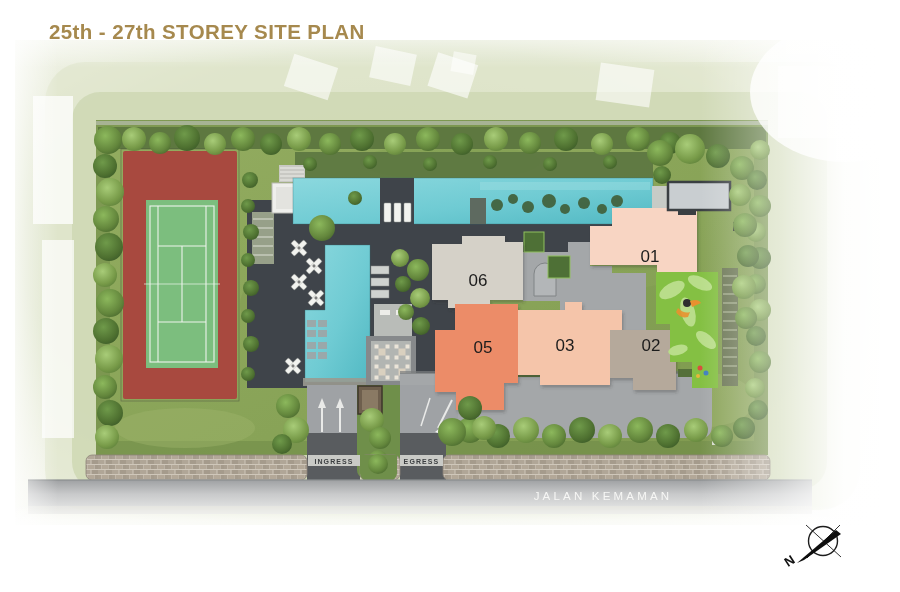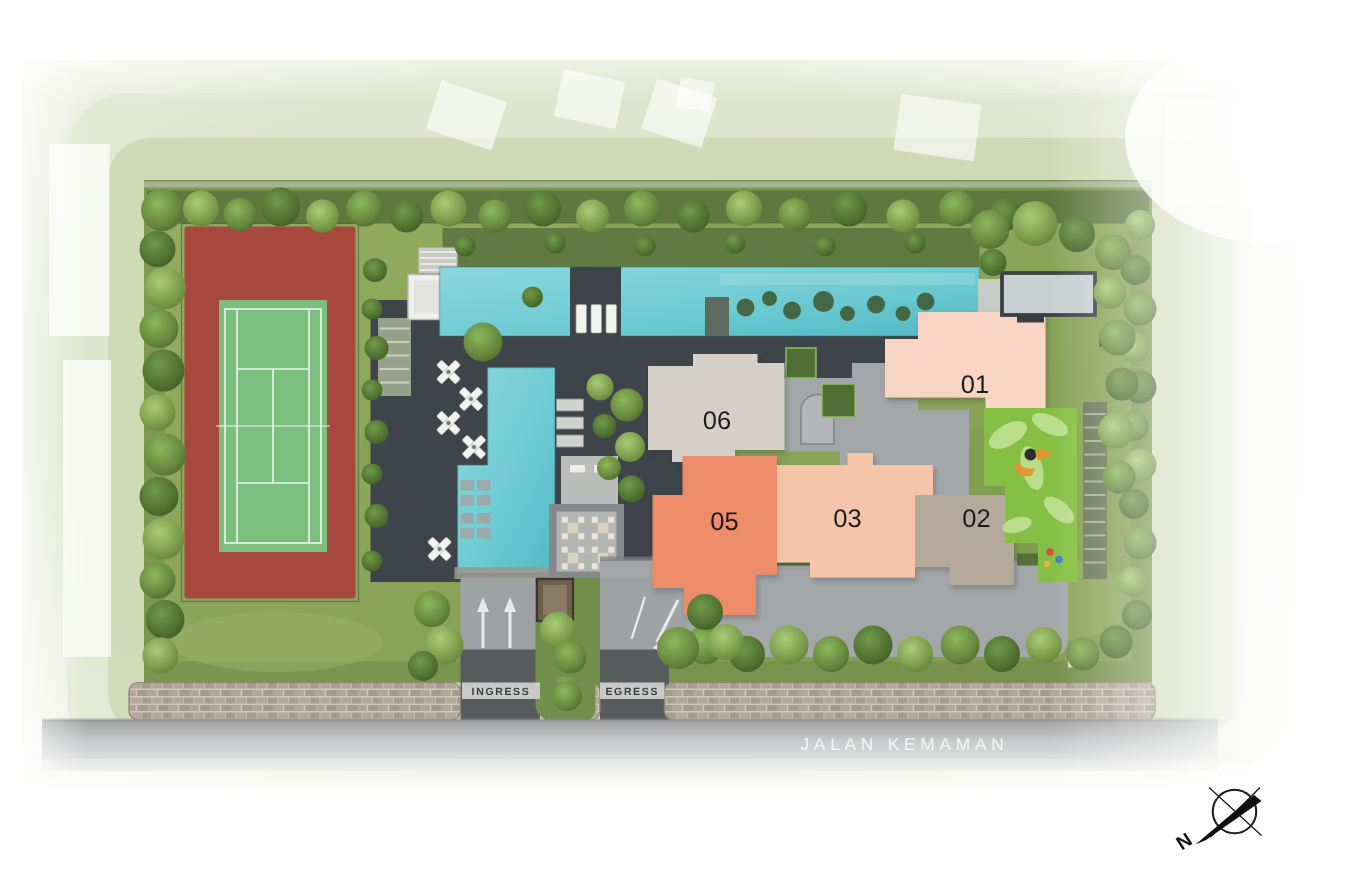--- a/index.html
+++ b/index.html
@@ -510,14 +510,15 @@
 
   <g>
     <circle cx="823" cy="541" r="14.5" fill="#ffffff" fill-opacity=".5" stroke="#1D1D1D" stroke-width="1.4"></circle>
     <line x1="806" y1="525" x2="841" y2="557" stroke="#1D1D1D" stroke-width=".9"></line>
     <line x1="840" y1="525" x2="807" y2="558" stroke="#1D1D1D" stroke-width=".9"></line>
     <polygon points="836,530 841,534 804,560 797,563" fill="#0E0E0E"></polygon>
     <text class="nlbl" x="784" y="566" transform="rotate(-33 788 560)">N</text>
   </g>
 </svg>
 
+<div id="title">25th - 27th STOREY SITE PLAN</div>
 
 </div>
 
 </body></html>

